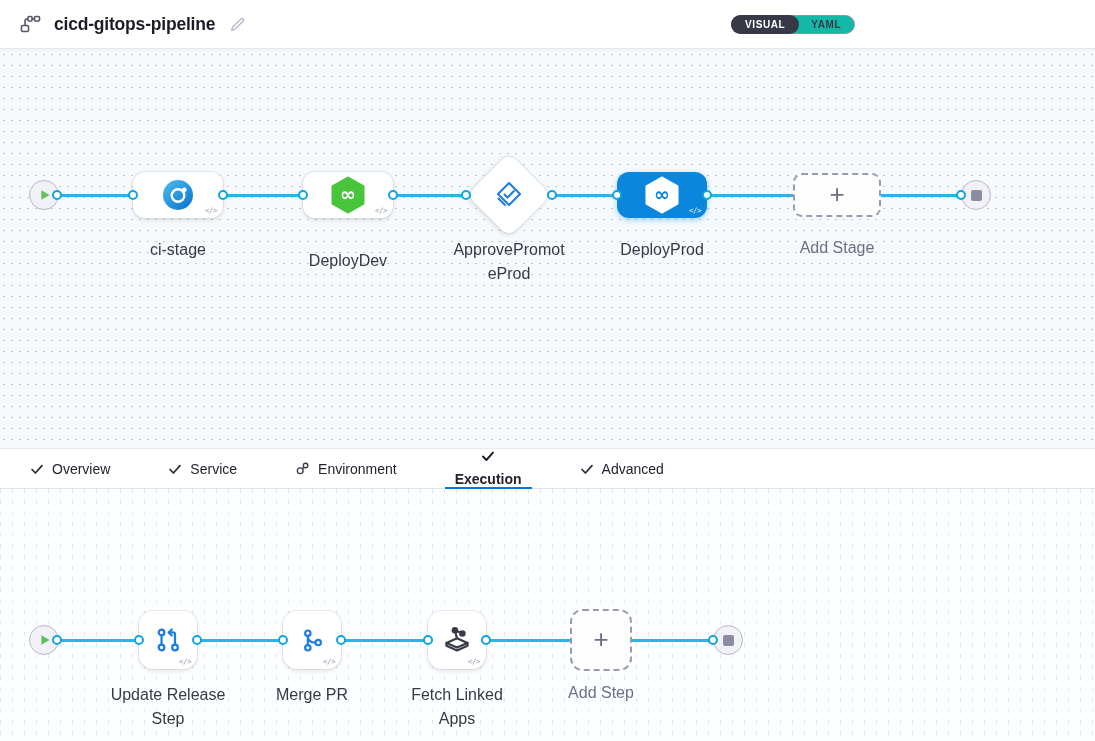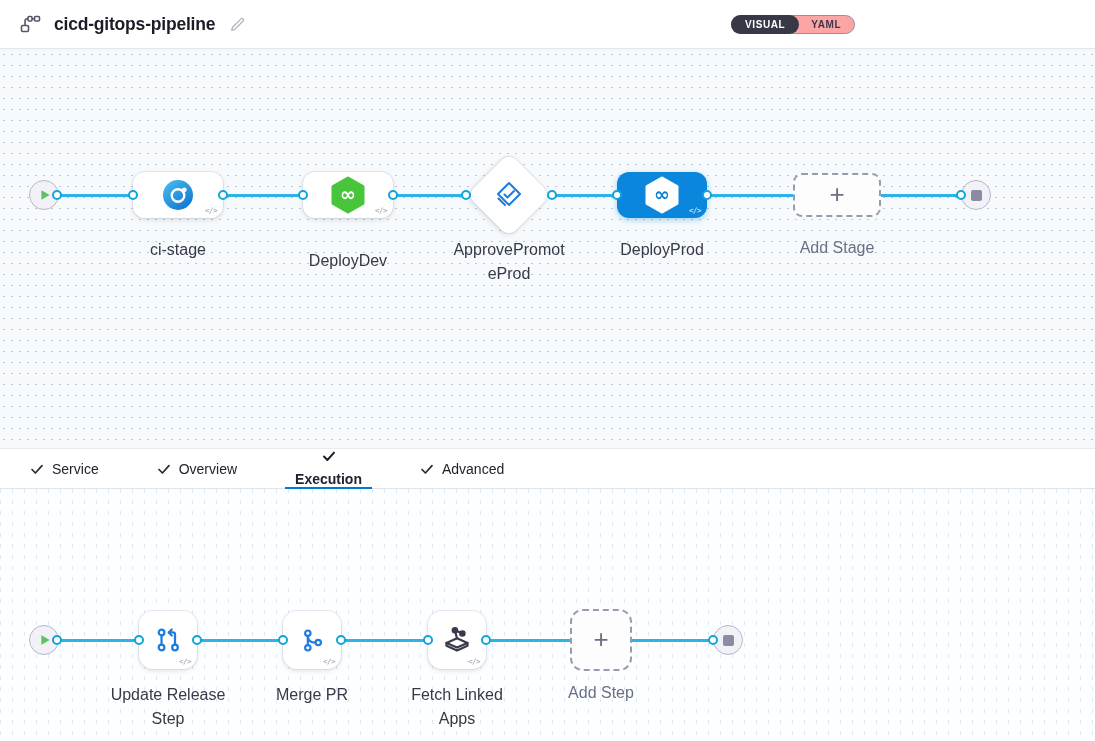--- a/index.html
+++ b/index.html
@@ -8,21 +8,21 @@
 
   
   .app-header { position:relative; height:49px; background:#fff;
     border-bottom:1px solid #e6e7ee; display:flex; align-items:center;
     padding:0 18px; box-shadow:0 1px 2px rgba(40,41,61,.04); z-index:5; }
   .hdr-icon { width:26px; height:26px; display:flex; align-items:center; justify-content:center; }
   .page-title { font-size:17.5px; font-weight:700; color:#1c1c28; margin-left:10px; letter-spacing:-.2px; }
   .pencil { margin-left:14px; display:flex; align-items:center; }
 
   .view-toggle { position:absolute; left:731px; top:15px; height:19px; display:flex;
-    border:1px solid #9091a5; border-radius:10px; background:#fca5a5; }
+    border:1px solid #9091a5; border-radius:10px; background:#14b8a6; }
   .toggle-option { padding:0 13px; font-size:10px; font-weight:700; letter-spacing:.6px;
     color:#383946; display:flex; align-items:center; cursor:pointer; }
   .toggle-option.active { background:#383946; color:#fff; border-radius:10px; margin:-1px; padding:0 14px; }
 
   
   .stage-canvas { position:relative; height:399px; overflow:hidden;
     background-color:#f6fafd;
     background-image: radial-gradient(circle, #bac8d4 0.9px, transparent 1.1px);
     background-size: 8px 11px; }
   .exec-canvas { position:relative; height:252px; overflow:hidden; background-color:#fdfeff;
@@ -186,27 +186,35 @@
   </div>
   <div class="node-label" style="left:592px; top:189px;">DeployProd</div>
   <div class="node-label muted" style="left:767px; top:187px;">Add Stage</div>
 </div>
 
 <nav class="tab-bar">
   <div class="tab">
     <svg width="14" height="14" viewBox="0 0 14 14" fill="none" stroke="#2a2b36" stroke-width="1.7" stroke-linecap="round" stroke-linejoin="round">
       <polyline points="2,7.5 5.4,11 12,3.6"></polyline>
       </svg>
-    <span>Service</span>
+    <span>Overview</span>
   </div>
   <div class="tab">
     <svg width="14" height="14" viewBox="0 0 14 14" fill="none" stroke="#2a2b36" stroke-width="1.7" stroke-linecap="round" stroke-linejoin="round">
       <polyline points="2,7.5 5.4,11 12,3.6"></polyline>
       </svg>
-    <span>Overview</span>
+    <span>Service</span>
+  </div>
+  <div class="tab">
+    <svg width="15" height="15" viewBox="0 0 16 16" fill="none" stroke="#383946" stroke-width="1.4">
+      <circle cx="5.6" cy="10.4" r="3.1"></circle>
+      <circle cx="11.3" cy="4.8" r="2.4"></circle>
+      <path d="M7.9 8.2 L9.5 6.6"></path>
+    </svg>
+    <span>Environment</span>
   </div>
   <div class="tab active">
     <svg width="14" height="14" viewBox="0 0 14 14" fill="none" stroke="#1c1c28" stroke-width="1.9" stroke-linecap="round" stroke-linejoin="round">
       <polyline points="2,7.5 5.4,11 12,3.6"></polyline>
       </svg>
     <span>Execution</span>
   </div>
   <div class="tab">
     <svg width="14" height="14" viewBox="0 0 14 14" fill="none" stroke="#2a2b36" stroke-width="1.7" stroke-linecap="round" stroke-linejoin="round">
       <polyline points="2,7.5 5.4,11 12,3.6"></polyline>

